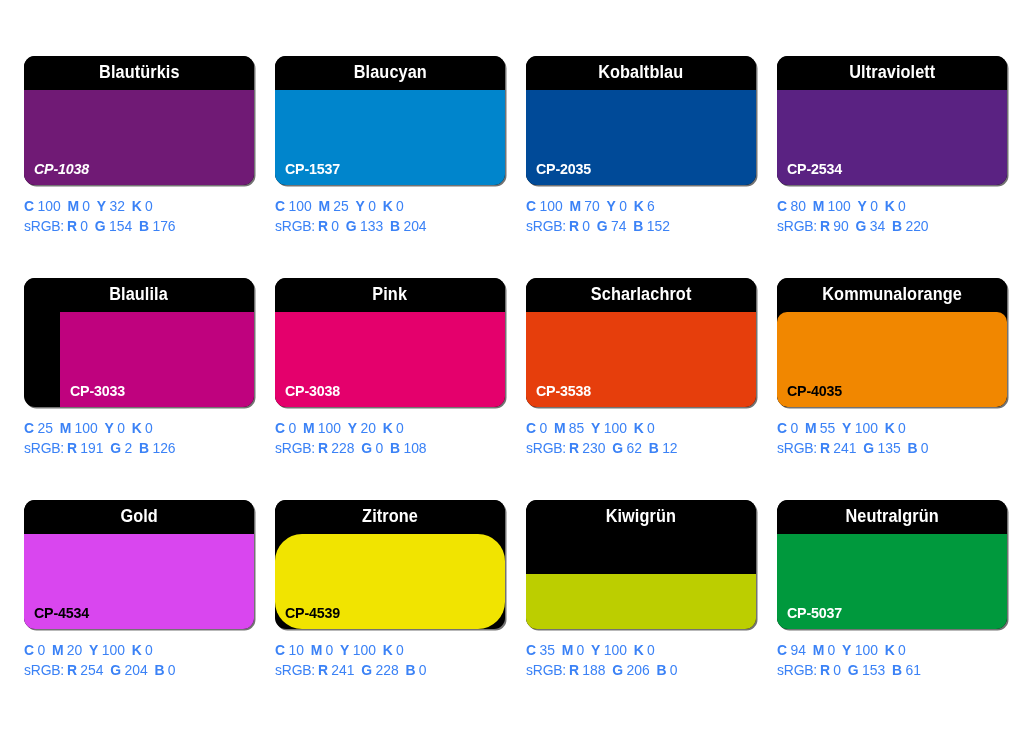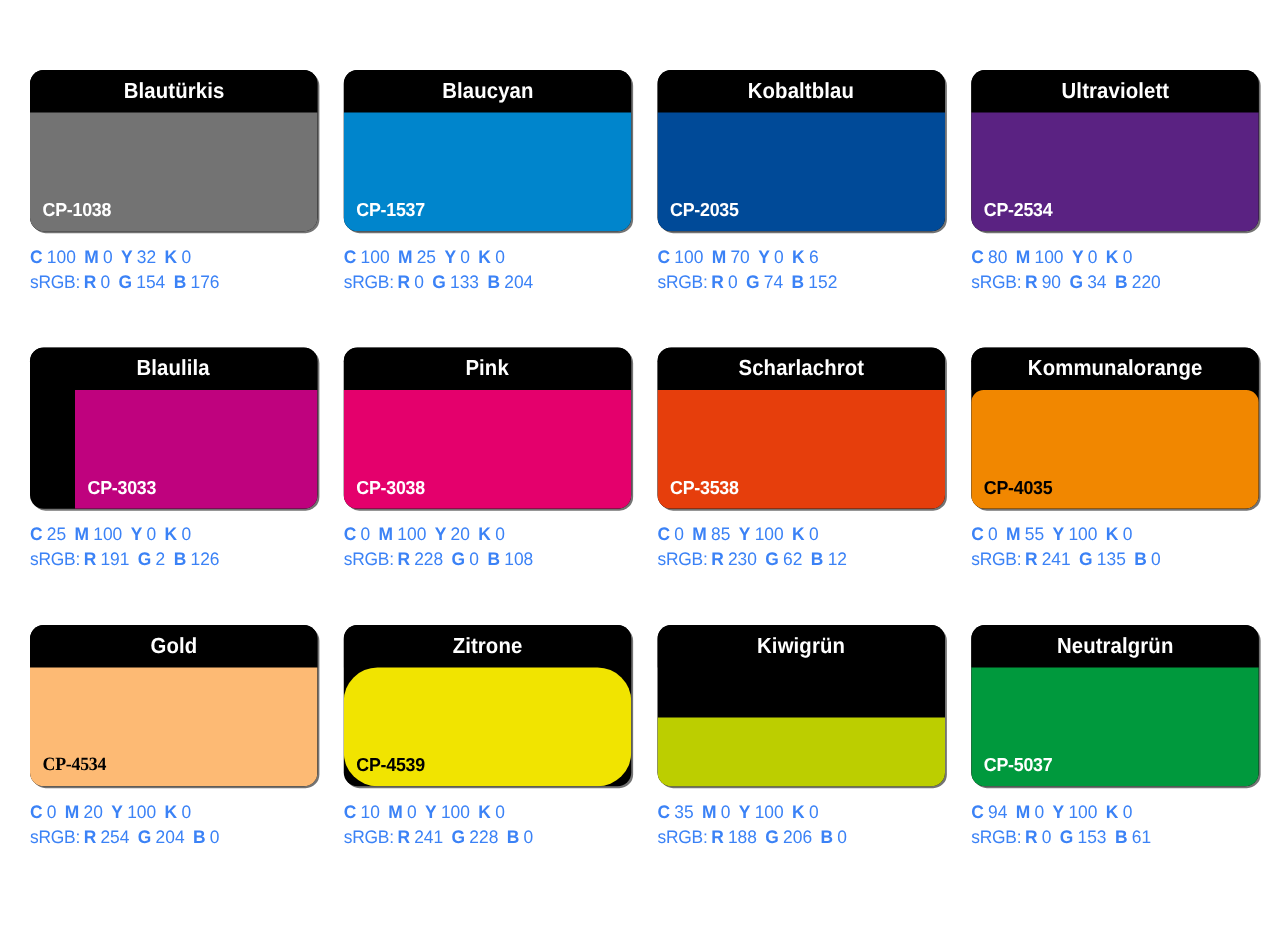--- a/index.html
+++ b/index.html
@@ -112,21 +112,21 @@
 </style>
 </head>
 <body>
 
 <div id="grid">
     <div class="swatch-cell">
       <div class="card">
         <div class="card-header">
           <span class="card-title">Blautürkis</span>
         </div>
-        <div class="card-color" style="background: #737373;">
+        <div class="card-color" style="background: #701a75; font-style: italic;">
           <span class="card-code" style="color: rgb(255, 255, 255);">CP-1038</span>
         </div>
       </div>
       <div class="values">
         <div class="value-line"><span class="ch">C</span><span class="num">100</span><span class="ch">M</span><span class="num">0</span><span class="ch">Y</span><span class="num">32</span><span class="ch">K</span><span class="num">0</span></div>
         <div class="value-line"><span class="prefix">sRGB:</span><span class="ch">R</span><span class="num">0</span><span class="ch">G</span><span class="num">154</span><span class="ch">B</span><span class="num">176</span></div>
       </div>
     </div>
     <div class="swatch-cell">
       <div class="card">
@@ -224,21 +224,21 @@
       <div class="values">
         <div class="value-line"><span class="ch">C</span><span class="num">0</span><span class="ch">M</span><span class="num">55</span><span class="ch">Y</span><span class="num">100</span><span class="ch">K</span><span class="num">0</span></div>
         <div class="value-line"><span class="prefix">sRGB:</span><span class="ch">R</span><span class="num">241</span><span class="ch">G</span><span class="num">135</span><span class="ch">B</span><span class="num">0</span></div>
       </div>
     </div>
     <div class="swatch-cell">
       <div class="card">
         <div class="card-header">
           <span class="card-title">Gold</span>
         </div>
-        <div class="card-color" style="background: #fdba74; font-family: Liberation Serif, serif;">
+        <div class="card-color" style="background: #d946ef;">
           <span class="card-code" style="color: rgb(0, 0, 0);">CP-4534</span>
         </div>
       </div>
       <div class="values">
         <div class="value-line"><span class="ch">C</span><span class="num">0</span><span class="ch">M</span><span class="num">20</span><span class="ch">Y</span><span class="num">100</span><span class="ch">K</span><span class="num">0</span></div>
         <div class="value-line"><span class="prefix">sRGB:</span><span class="ch">R</span><span class="num">254</span><span class="ch">G</span><span class="num">204</span><span class="ch">B</span><span class="num">0</span></div>
       </div>
     </div>
     <div class="swatch-cell">
       <div class="card">

